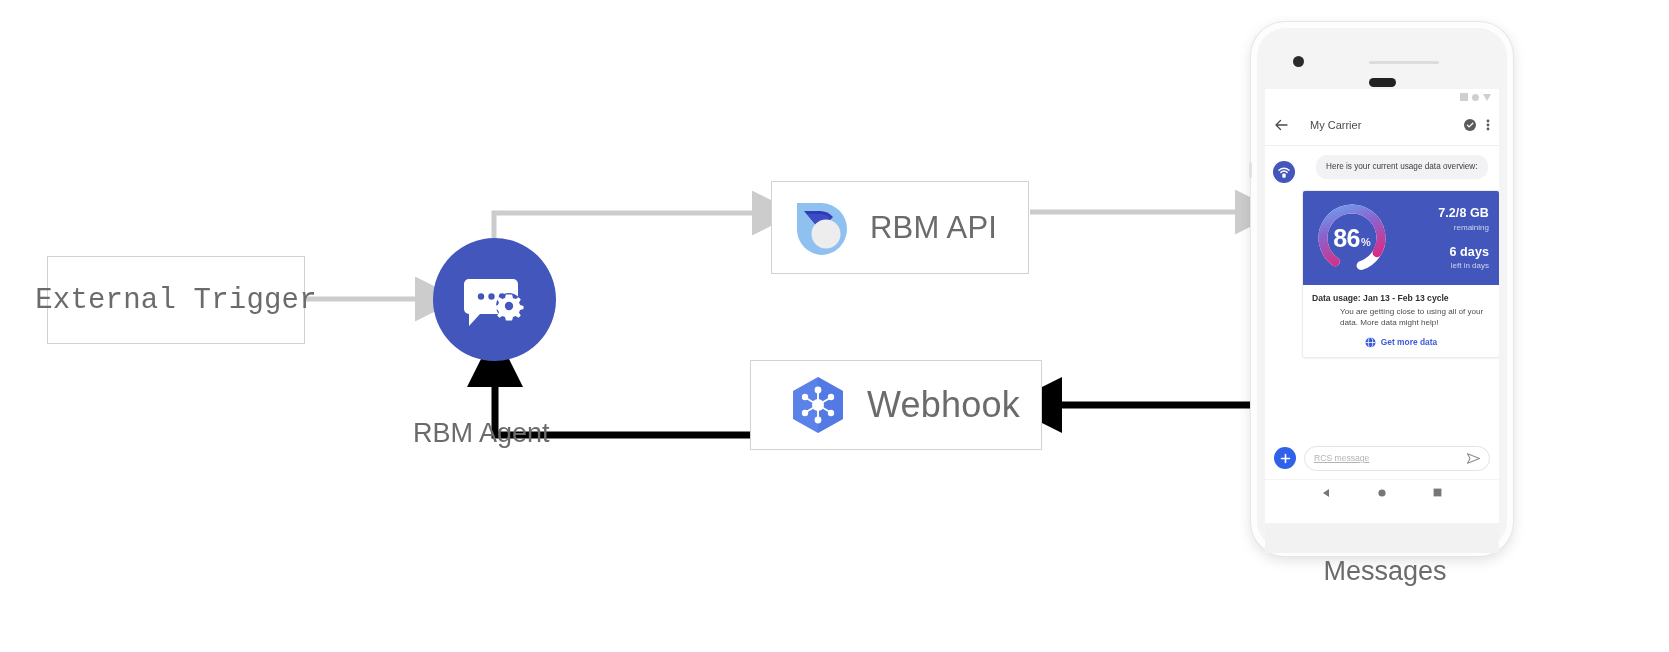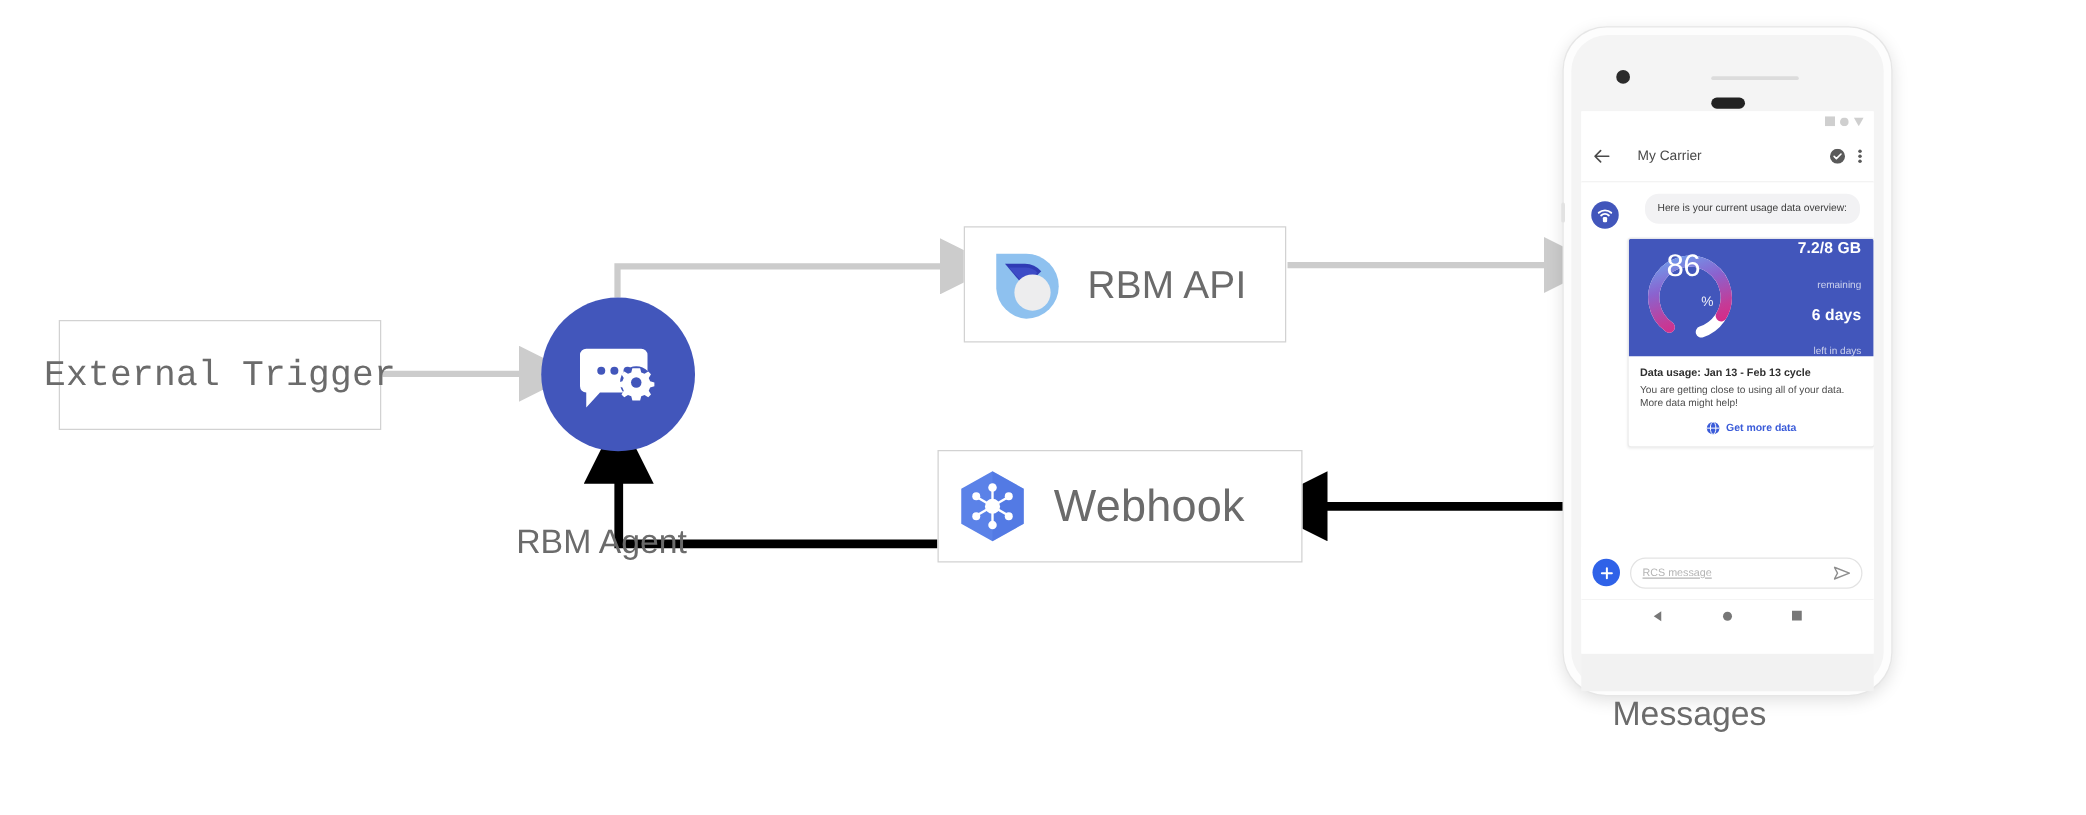--- a/index.html
+++ b/index.html
@@ -29,21 +29,21 @@
 
   
   #external-trigger{left:47px;top:256px;width:258px;height:88px;justify-content:center;font-family:Liberation Mono, monospace;}
   #external-trigger .node-label{font-size:29px;}
 
   
   #rbm-api-box{left:771px;top:181px;width:258px;height:93px;padding-left:16px;gap:14px;}
   #rbm-api-box .node-label{font-size:31px;}
 
   
-  #webhook-box{left:750px;top:360px;width:292px;height:90px;padding-left:8px;gap:14px;}
+  #webhook-box{left:750px;top:360px;width:292px;height:90px;padding-left:32px;gap:14px;}
   #webhook-box .node-label{font-size:36px;}
 
   
   #rbm-agent{
     position:absolute;left:433px;top:238px;width:123px;height:123px;
     border-radius:50%;background:#4256bb;
   }
   #rbm-agent-label{
     position:absolute;left:413px;top:418px;width:165px;
     text-align:left;color:#6b6b6b;font-size:27px;font-weight:300;
@@ -102,33 +102,33 @@
     border:1px solid #ececec;border-radius:3px;overflow:hidden;
     box-shadow:0 1px 2px rgba(0,0,0,.06);
   }
   #card-media{
     height:94px;background:#4256bb;display:flex;align-items:center;
     padding:0 6px 0 10px;box-sizing:border-box;gap:6px;
   }
   #gauge-wrap{position:relative;width:78px;height:78px;flex:0 0 78px;}
   #gauge-pct{
     position:absolute;left:0;top:0;width:78px;height:78px;
-    display:flex;justify-content:center;
-    color:#ffffff;font-weight:400;
+    display:flex;align-items:center;justify-content:center;
+    color:#ffffff;font-weight:700;
   }
   #gauge-pct .num{font-size:25px;letter-spacing:-.5px;}
   #gauge-pct .sym{font-size:11px;margin-left:1px;align-self:center;margin-top:7px;opacity:.9;}
   #card-stats{color:#fff;flex:1;text-align:right;padding-right:4px;}
   .stat-big{font-size:12.5px;font-weight:700;letter-spacing:.1px;line-height:1.15;}
-  .stat-small{font-size:8px;opacity:.72;margin-top:17px;}
+  .stat-small{font-size:8px;opacity:.72;margin-top:2px;}
   .stat-gap{height:13px;}
 
   #card-body{padding:8px 9px 6px 9px;}
   #card-title{font-size:8.6px;font-weight:700;color:#2f2f2f;}
-  #card-desc{font-size:8.1px;color:#4d4d4d;line-height:1.42;margin-top:3px;}
+  #card-desc{font-size:8.1px;color:#4d4d4d;line-height:1.42;margin-top:3px;margin-left:28px;}
   #card-action{
     display:flex;align-items:center;justify-content:center;gap:5px;
     margin-top:8px;padding-bottom:3px;
     color:#3a5bd9;font-size:8.4px;font-weight:700;
   }
 
   
   #composer{
     position:absolute;left:0;bottom:0;width:234px;height:42px;
     display:flex;align-items:center;gap:8px;padding:0 9px;box-sizing:border-box;
@@ -145,21 +145,21 @@
   }
 
   
   #nav-bar{
     height:26px;background:#ffffff;display:flex;align-items:center;
     justify-content:space-around;padding:0 34px;box-sizing:border-box;
     border-top:1px solid #f4f4f4;
   }
 
   #messages-label{
-    position:absolute;left:1290px;top:556px;width:190px;
+    position:absolute;left:1290px;top:556px;width:190px;text-align:center;
     color:#6b6b6b;font-size:27px;font-weight:300;
   }
 </style>
 </head>
 <body>
 
 <div id="stage">
 
   <svg id="connectors" viewBox="0 0 1669 652" width="1669" height="652" xmlns="http://www.w3.org/2000/svg">
     <defs>

